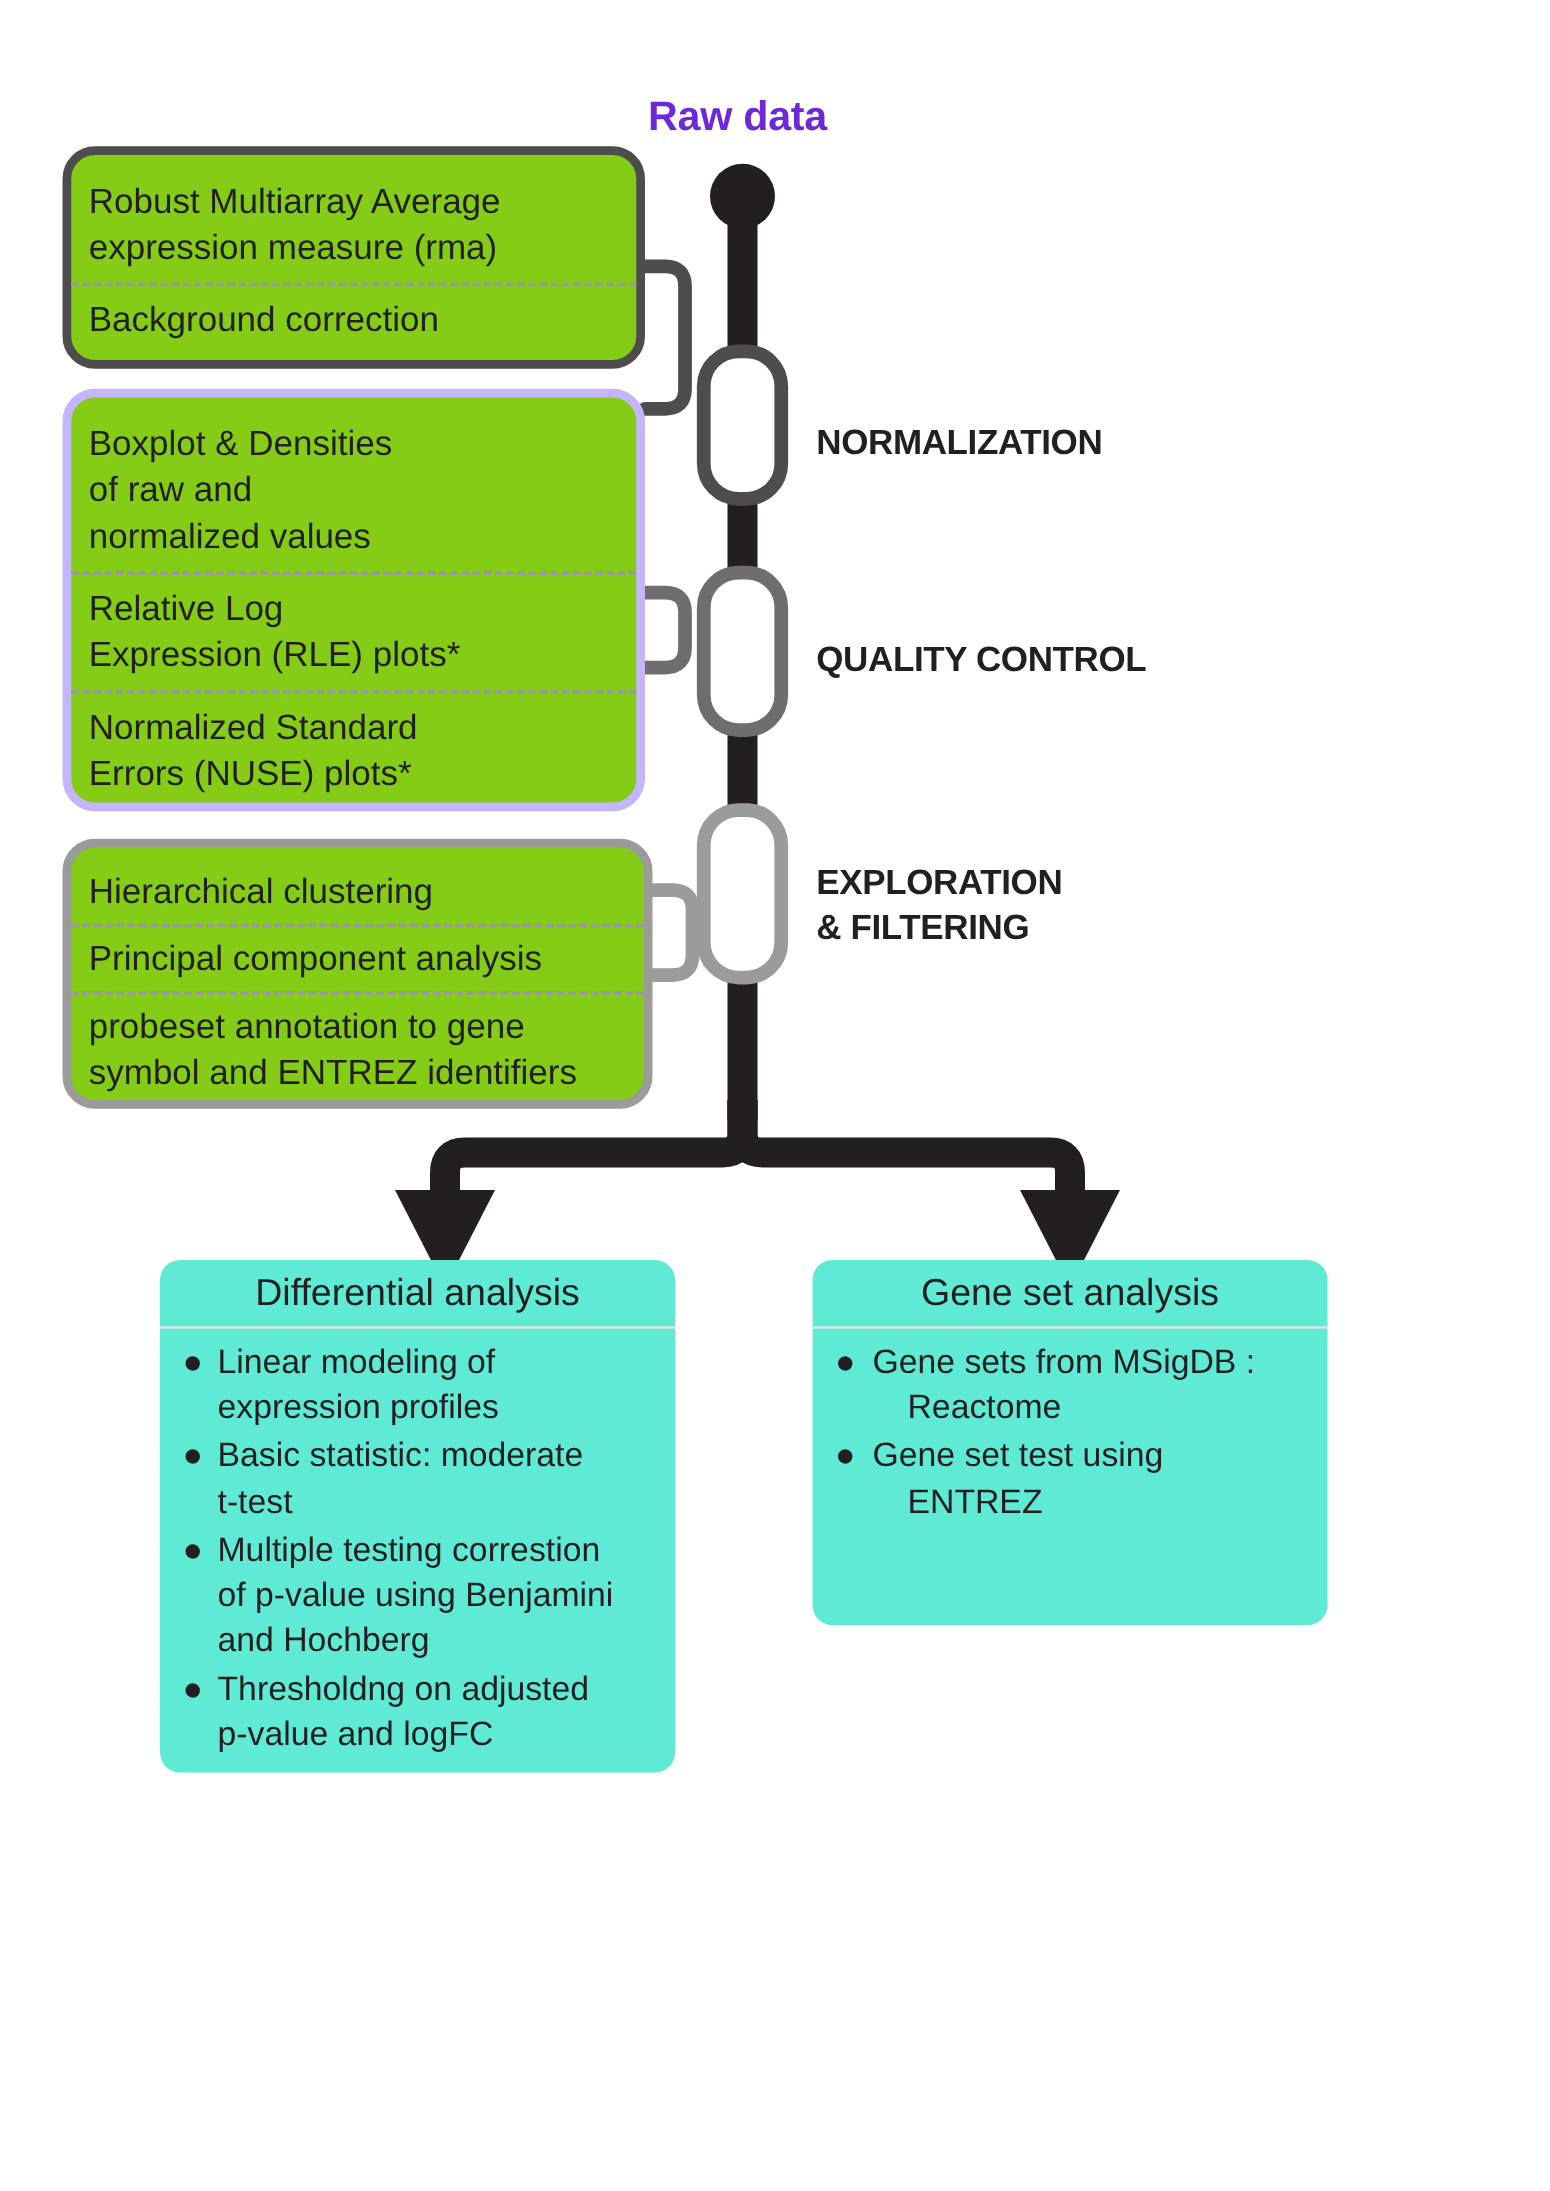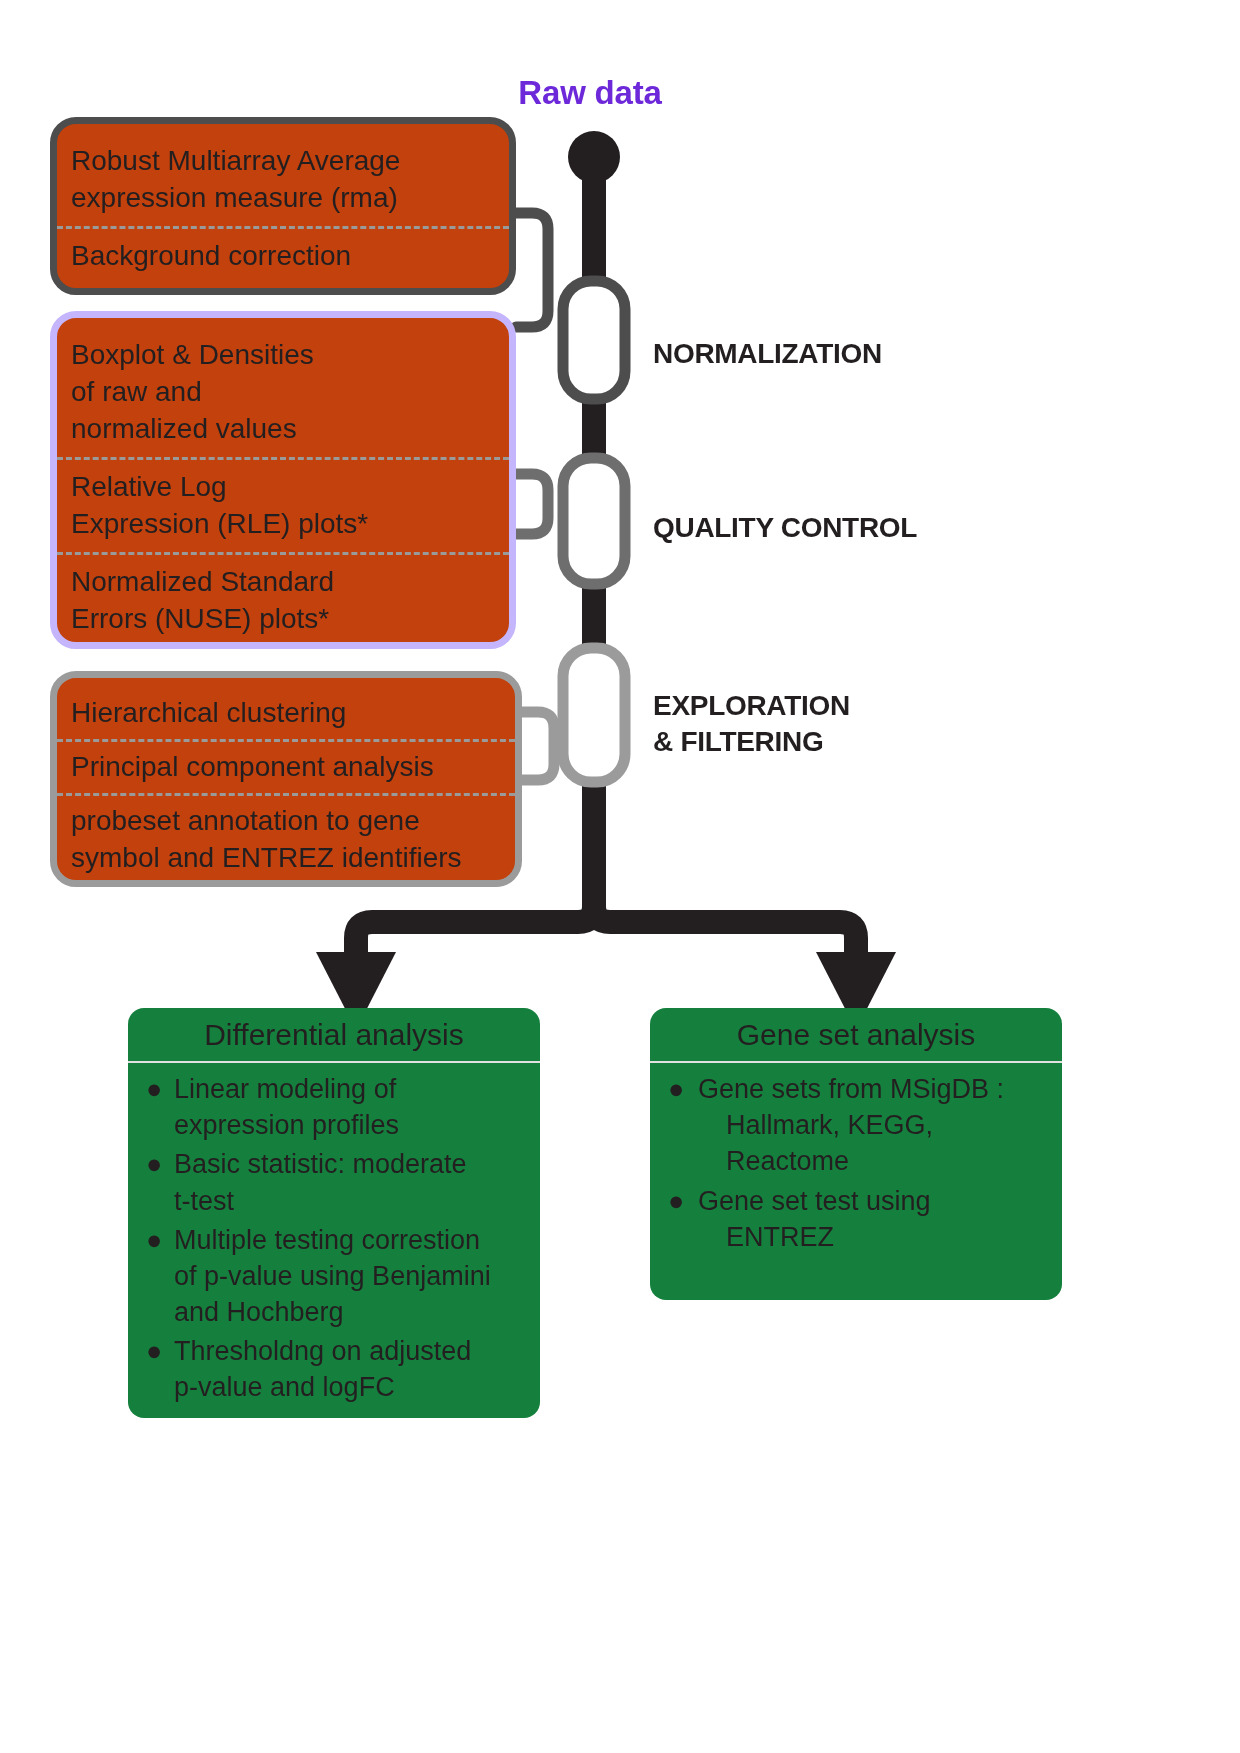--- a/index.html
+++ b/index.html
@@ -36,21 +36,21 @@
     top: 0;
     width: 1240px;
     height: 1753px;
     pointer-events: none;
   }
 
   
   .detail-box {
     position: absolute;
     box-sizing: border-box;
-    background: #c2410c;
+    background: #84cc16;
     border-radius: 26px;
     padding: 10px 0 10px 0;
   }
   #box-normalization {
     left: 50px;
     top: 117px;
     width: 466px;
     height: 178px;
     border: 7px solid #4d4d4d;
   }
@@ -95,21 +95,21 @@
     white-space: pre-line;
   }
   #stage-label-0 { left: 653px; top: 336px; }
   #stage-label-1 { left: 653px; top: 510px; }
   #stage-label-2 { left: 653px; top: 688px; }
 
   
   .result-panel {
     position: absolute;
     box-sizing: border-box;
-    background: #15803d;
+    background: #5eead4;
     border-radius: 16px;
     padding: 0;
   }
   #panel-differential {
     left: 128px;
     top: 1008px;
     width: 412px;
     height: 410px;
   }
   #panel-geneset {
@@ -223,16 +223,16 @@
 of p-value using Benjamini
 and Hochberg</span></li>
     <li><span class="bullet">●</span><span>Thresholdng on adjusted
 p-value and logFC</span></li>
   </ul>
 </div>
 
 <div class="result-panel" id="panel-geneset">
   <div class="panel-title">Gene set analysis</div>
   <ul class="panel-list">
-    <li><span class="bullet">●</span><span>Gene sets from MSigDB :</span><span class="cont">Hallmark, KEGG,</span><span class="cont">Reactome</span></li>
+    <li><span class="bullet">●</span><span>Gene sets from MSigDB :</span><span class="cont">Reactome</span></li>
     <li><span class="bullet">●</span><span>Gene set test using</span><span class="cont">ENTREZ</span></li>
   </ul>
 </div>
 
 </body></html>

